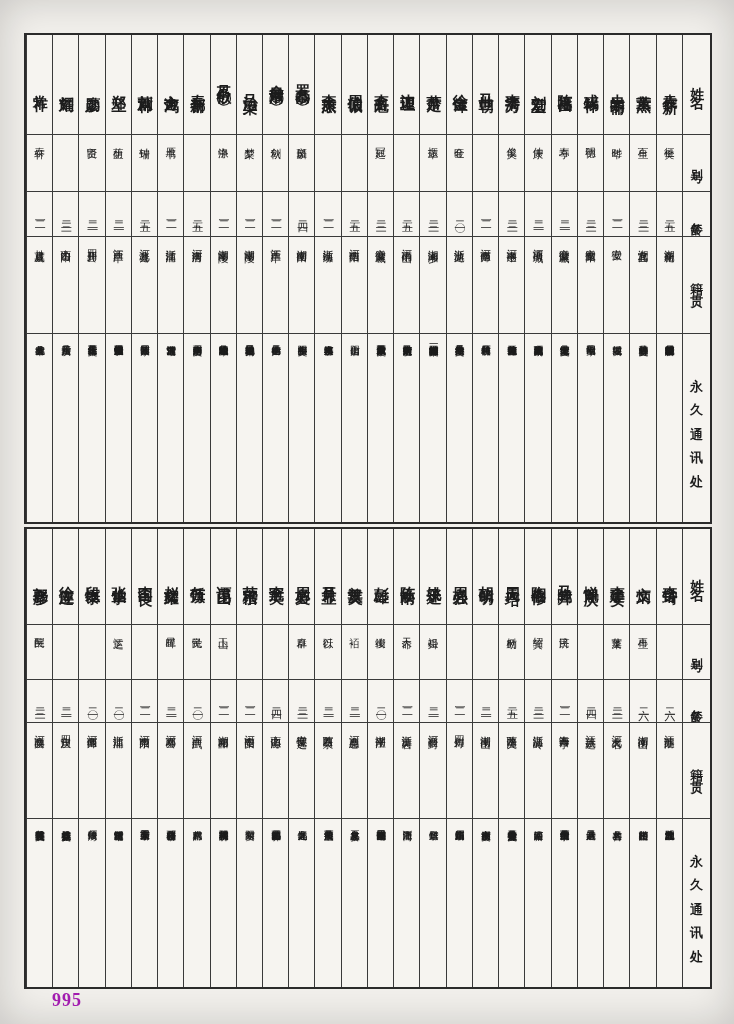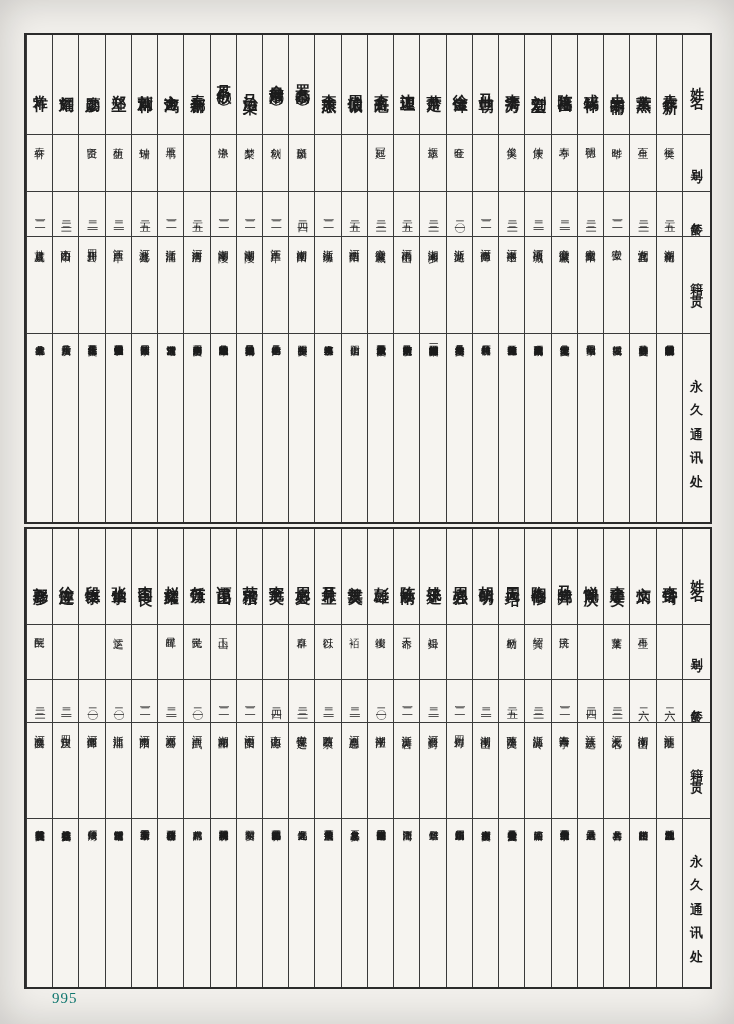--- a/index.html
+++ b/index.html
@@ -68,23 +68,24 @@
   .hdr .cell{align-items:center;padding-top:0;}
   .hdr .vtext{font-weight:bold;font-size:13px;}
   .hdr .r-name .vtext{letter-spacing:9px;font-size:14px;}
   .hdr .r-alias .vtext{letter-spacing:4px;font-size:12px;}
   .hdr .r-age .vtext{letter-spacing:2px;font-size:12px;}
   .hdr .r-native .vtext{letter-spacing:12px;font-size:13px;}
   .hdr .r-addr .vtext{letter-spacing:24px;font-size:13px;}
 
   .page-num{
     position:absolute;left:52px;top:990px;
-    font-size:15px;color:#0f766e;
+    font-size:18px;color:#a21caf;
     font-family:"Liberation Serif", serif;
     letter-spacing:1px;
+    font-weight:bold;
   }
 </style>
 </head>
 <body>
 
 <div class="sheet">
 
   <div class="reg-table" id="table1">
     <div class="col hdr">
       <div class="cell r-name">

